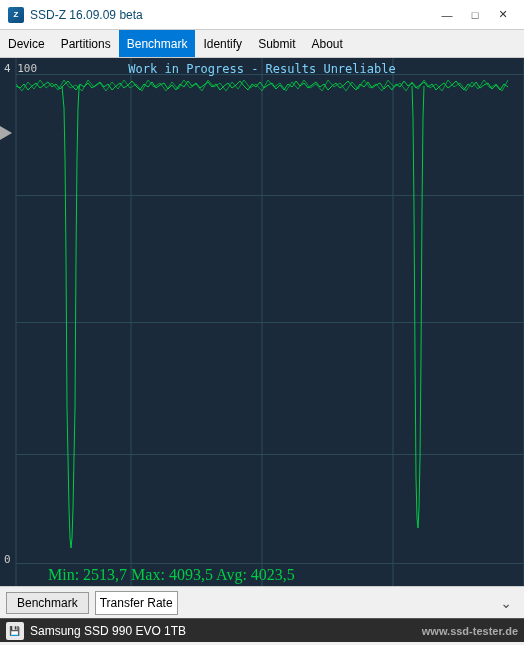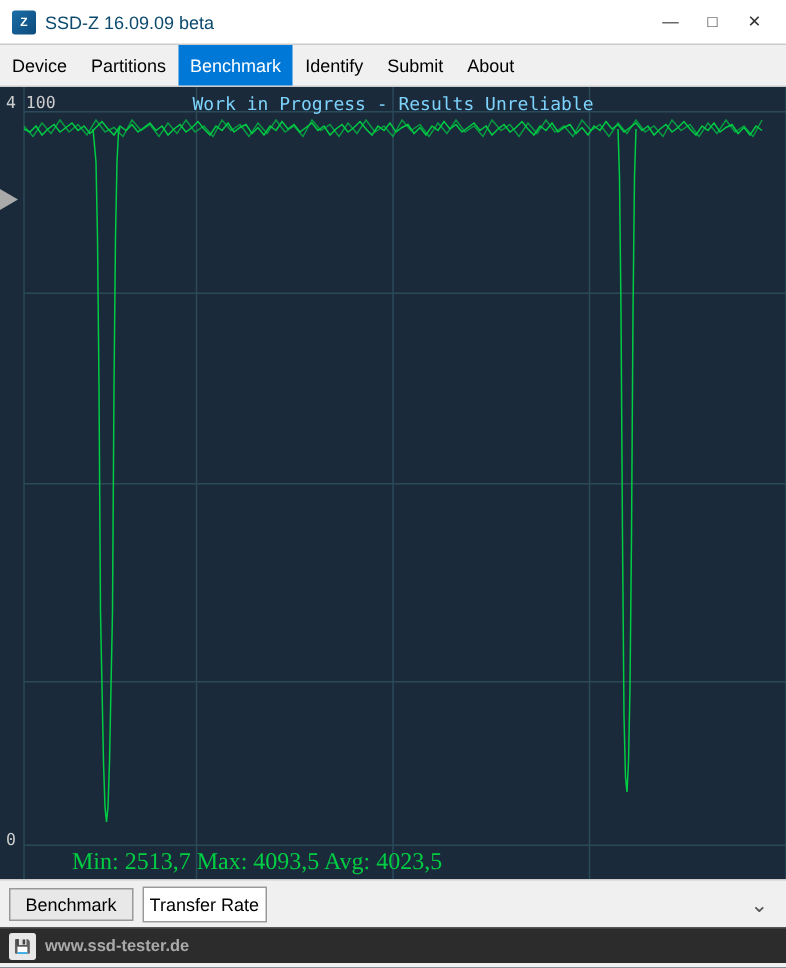--- a/index.html
+++ b/index.html
@@ -289,14 +289,15 @@
       <option>Transfer Rate</option>
       <option>IOPS</option>
       <option>Latency</option>
       <option>Access Time</option>
     </select>
   </div>
 </div>
 
 <div class="status-bar">
   <div class="status-icon">💾</div>
+  <span class="status-drive">Samsung SSD 990 EVO 1TB</span>
   <span class="status-website">www.ssd-tester.de</span>
 </div>
 
 </body></html>

